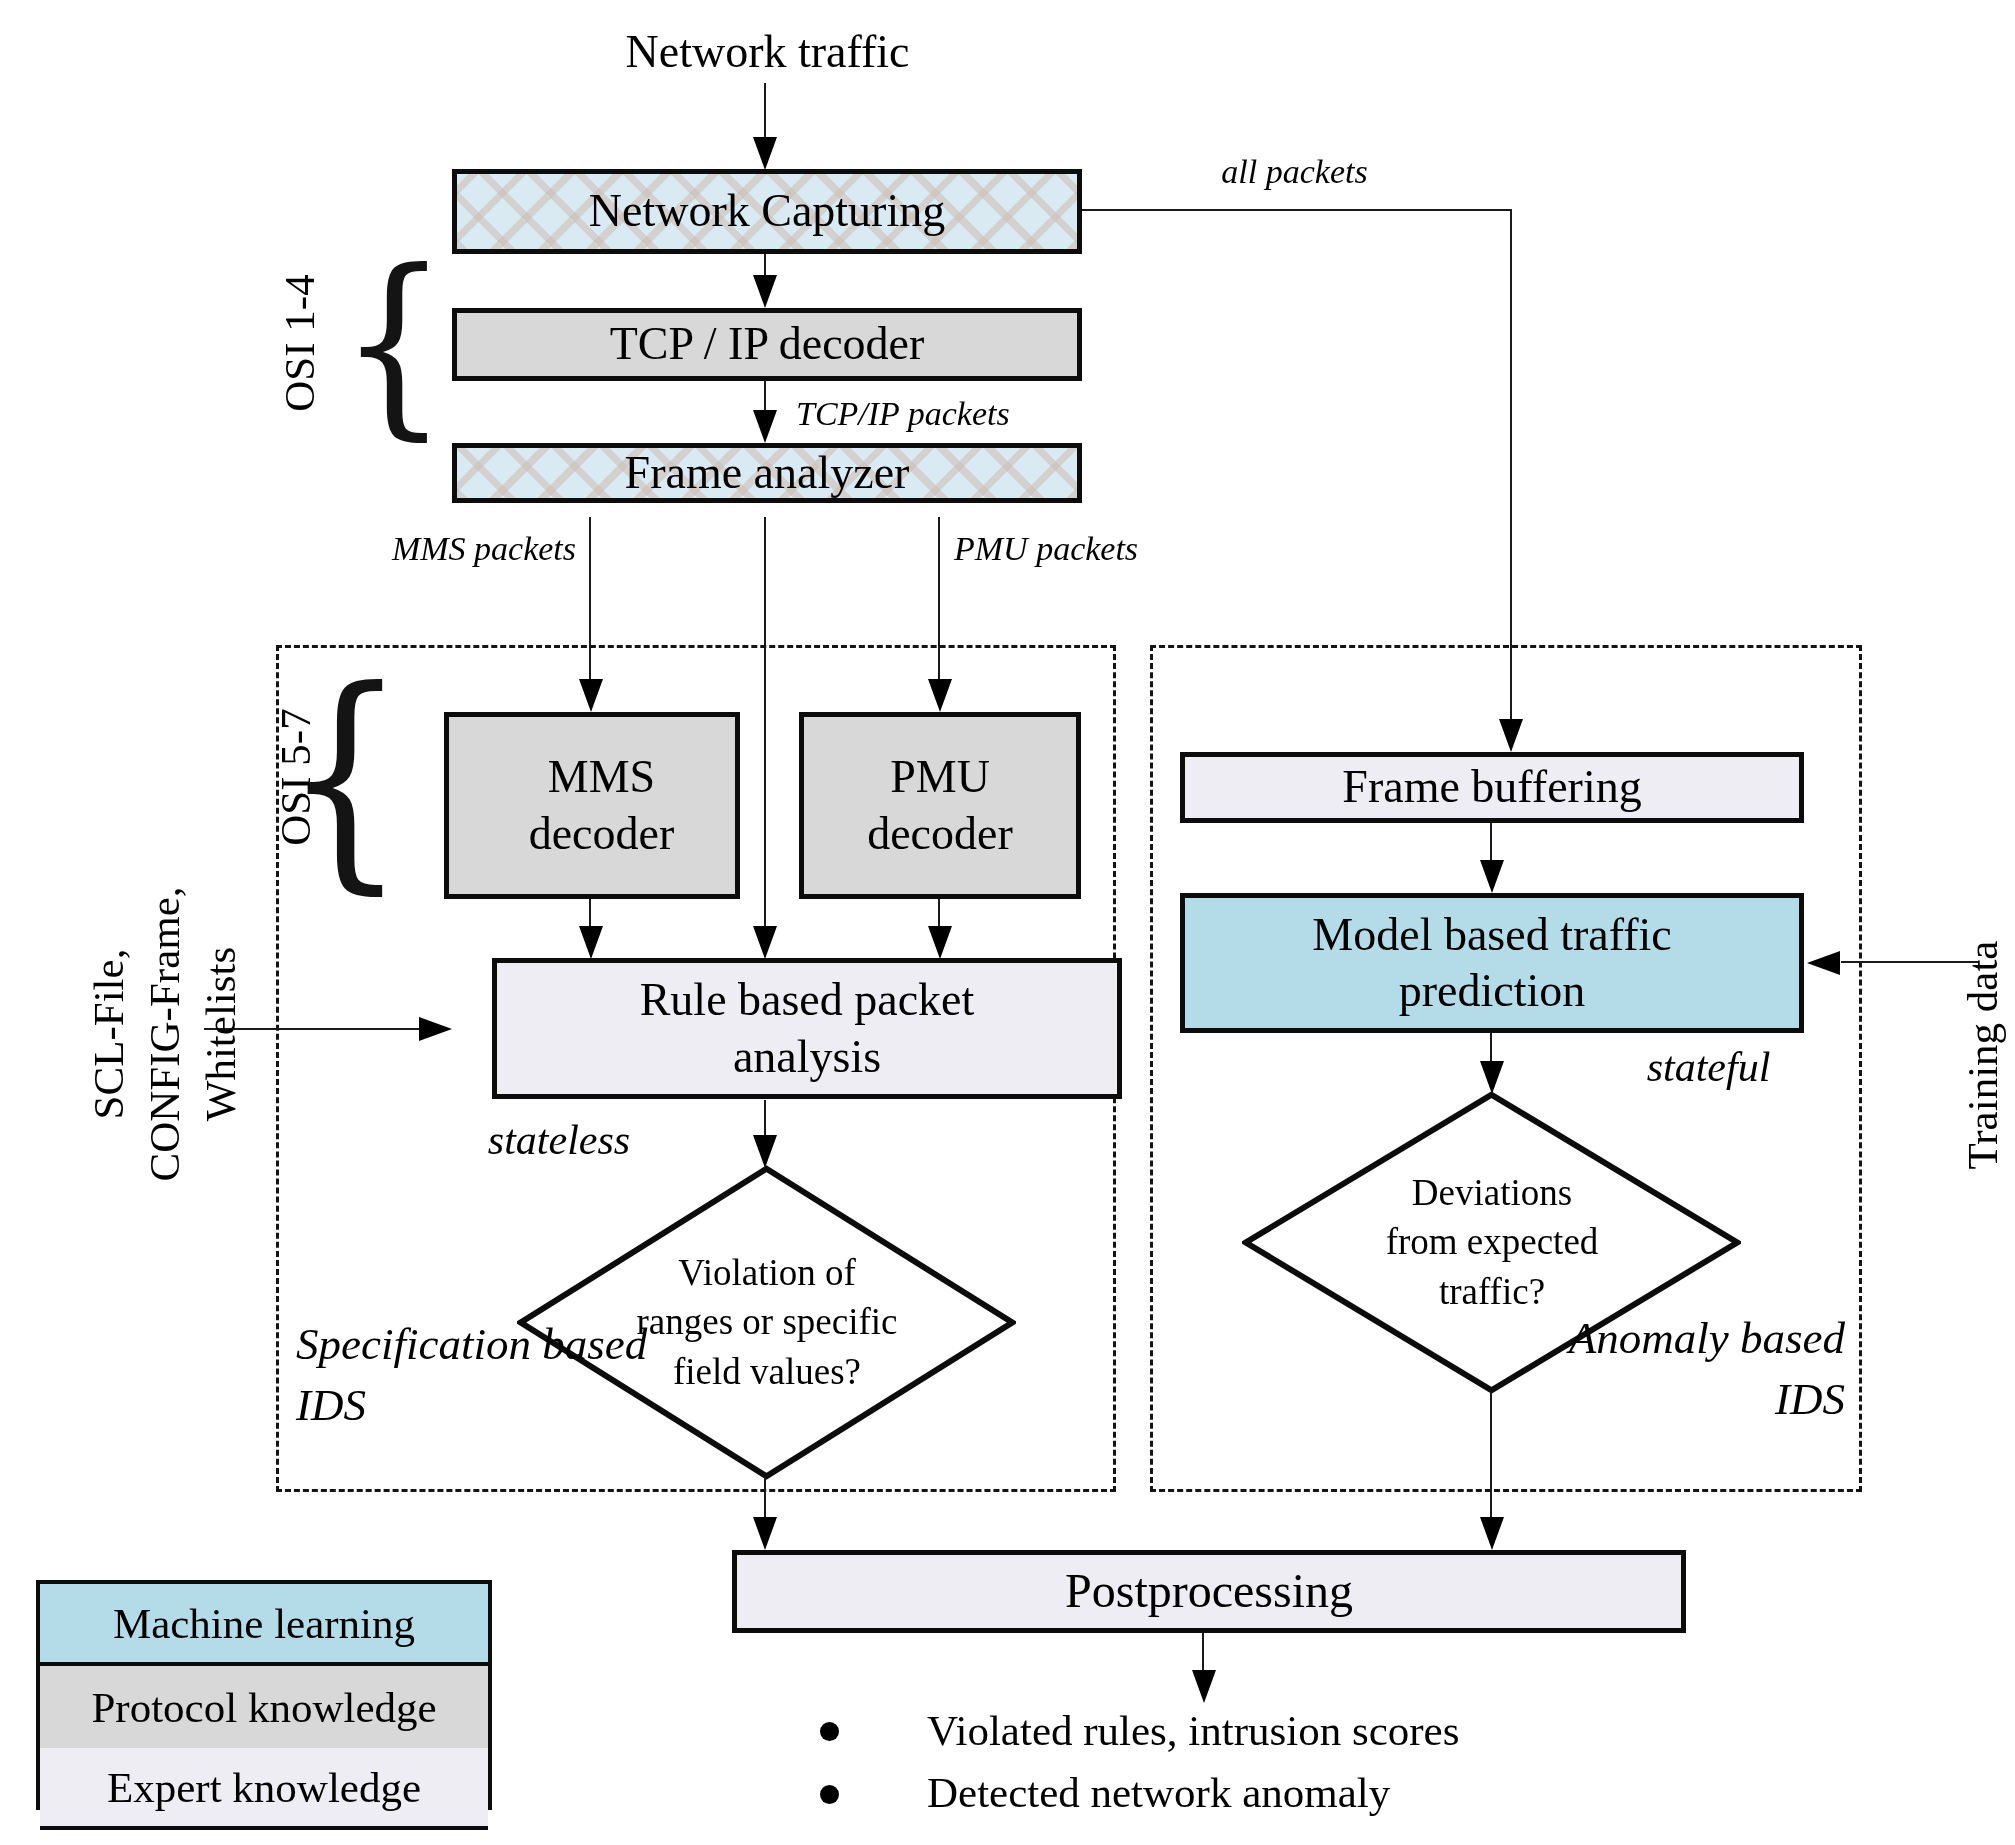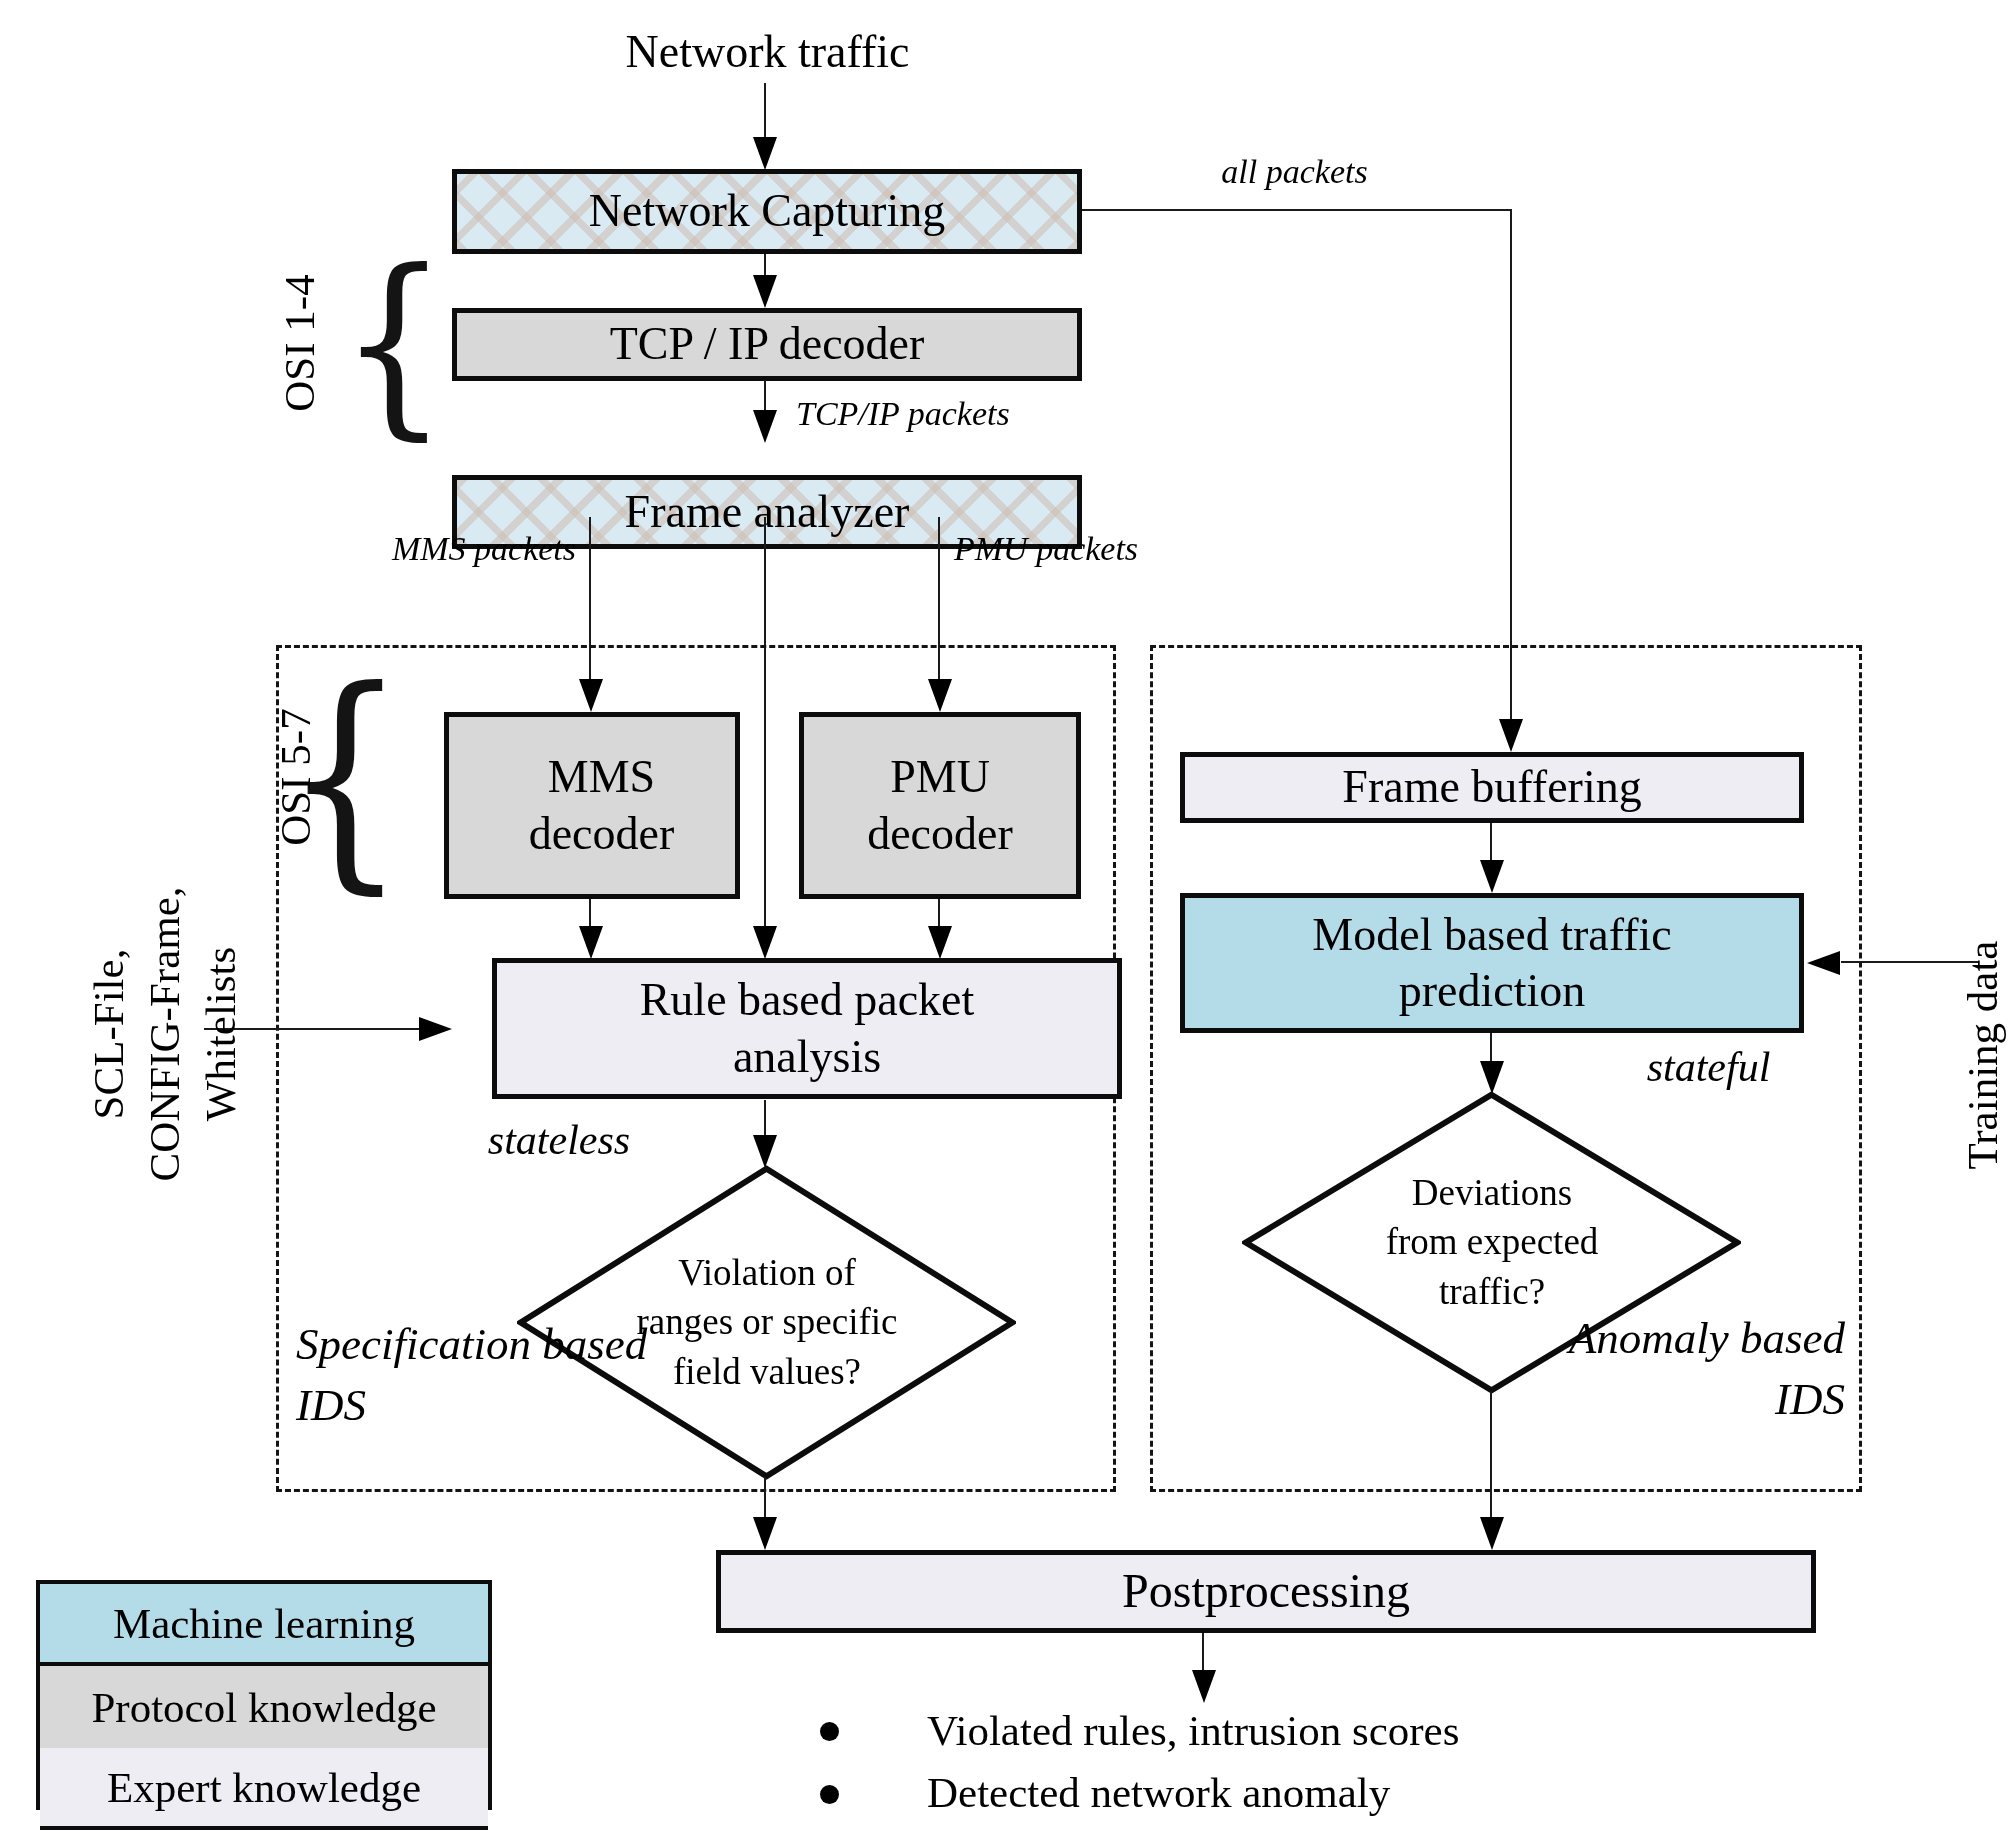--- a/index.html
+++ b/index.html
@@ -71,21 +71,21 @@
   <div class="rot" style="left:299px;top:343px;">OSI 1-4</div>
 
   <div class="box bg-gray" style="left:452px;top:308px;width:630px;height:73px;">
     <span>TCP / IP decoder</span>
   </div>
 
   <div class="line vline" style="left:764px;top:380px;height:31px;"></div>
   <div class="ah-down" style="left:753px;top:410px;"></div>
   <div class="edge-lbl" style="left:796px;top:395px;">TCP/IP packets</div>
 
-  <div class="box bg-pattern" style="left:452px;top:443px;width:630px;height:74px;margin-top:32px;">
+  <div class="box bg-pattern" style="left:452px;top:443px;width:630px;height:60px;">
     <span>Frame analyzer</span>
   </div>
 
   <div class="line vline" style="left:589px;top:517px;height:163px;"></div>
   <div class="ah-down" style="left:579px;top:679px;"></div>
   <div class="line vline" style="left:764px;top:517px;height:410px;"></div>
   <div class="ah-down" style="left:753px;top:926px;"></div>
   <div class="line vline" style="left:938px;top:517px;height:163px;"></div>
   <div class="ah-down" style="left:928px;top:679px;"></div>
   <div class="edge-lbl" style="left:386px;top:530px;width:190px;text-align:right;">MMS packets</div>
@@ -167,21 +167,21 @@
     <div>Deviations</div>
     <div>from expected</div>
     <div>traffic?</div>
   </div>
 
   <div class="ids-lbl" style="left:1560px;top:1308px;width:285px;text-align:right;">Anomaly based IDS</div>
 
   <div class="line vline" style="left:1490px;top:1391px;height:128px;"></div>
   <div class="ah-down" style="left:1480px;top:1517px;"></div>
 
-  <div class="box bg-lav" style="left:716px;top:1550px;width:1100px;height:83px;font-size:48px;">
+  <div class="box bg-lav" style="left:732px;top:1550px;width:954px;height:83px;font-size:48px;">
     <span>Postprocessing</span>
   </div>
 
   <div class="line vline" style="left:1202px;top:1633px;height:39px;"></div>
   <div class="ah-down" style="left:1192px;top:1670px;"></div>
 
   <div class="bullet-dot" style="left:820px;top:1722px;"></div>
   <div class="bullet-txt" style="left:927px;top:1706px;">Violated rules, intrusion scores</div>
   <div class="bullet-dot" style="left:820px;top:1785px;"></div>
   <div class="bullet-txt" style="left:927px;top:1768px;">Detected network anomaly</div>

